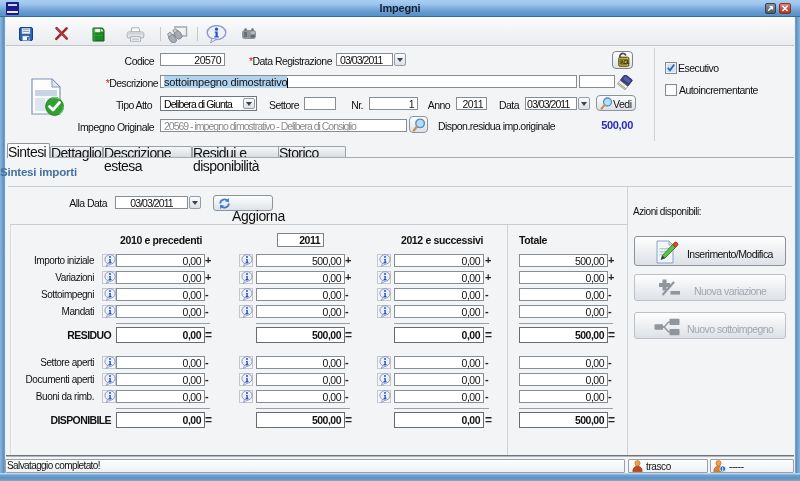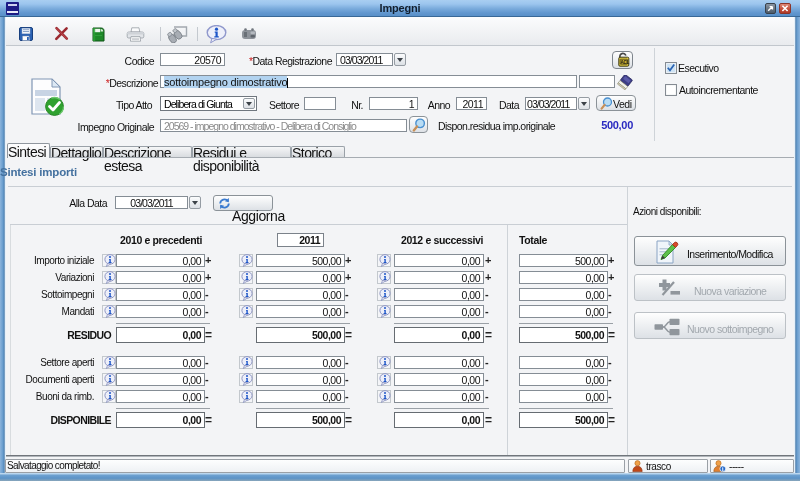--- a/index.html
+++ b/index.html
@@ -177,21 +177,21 @@
   </svg>
 <div class="lb f2" style="left:678px;top:60px">Esecutivo</div>
 <svg class="a" style="left:665px;top:84px" width="12" height="12" viewBox="0 0 13 13">
     <rect x="0.6" y="0.6" width="11.8" height="11.8" fill="#fff" stroke="#7f868e" stroke-width="1.1"></rect>
   </svg>
 <div class="lb f2" style="left:679px;top:82px">Autoincrementante</div>
 
 <div class="tab" style="left:50px;width:53px">Dettaglio</div>
 <div class="tab" style="left:103px;width:89px">Descrizione estesa</div>
 <div class="tab" style="left:192px;width:99px">Residui e disponibilità</div>
-<div class="tab" style="left:291px;width:54px">Storico</div>
+<div class="tab" style="left:278px;width:68px">Storico</div>
 <div class="tab" style="left:7px;top:143px;width:43px;height:15px;line-height:17.5px;background:linear-gradient(#fdfdfe,#f3f4f6);border-color:#8f969e;z-index:5">Sintesi</div>
 
 <div class="hl" style="left:7px;top:157px;width:787px;background:#a6acb2"></div>
 <div class="lb b" style="left:0;top:166px;width:800px;font-size:11.5px;letter-spacing:-0.2px;color:#44719f">Sintesi importi</div>
 <div class="hl" style="left:8px;top:186px;width:784px"></div>
 <div class="lb lr f2" style="left:57px;top:195px;width:50px">Alla Data</div>
 <div class="fd dt" style="left:115px;top:196px;width:73px;text-align:center">03/03/2011</div>
 <div class="db" style="left:189px;top:196px">
     <i></i>
   </div>

